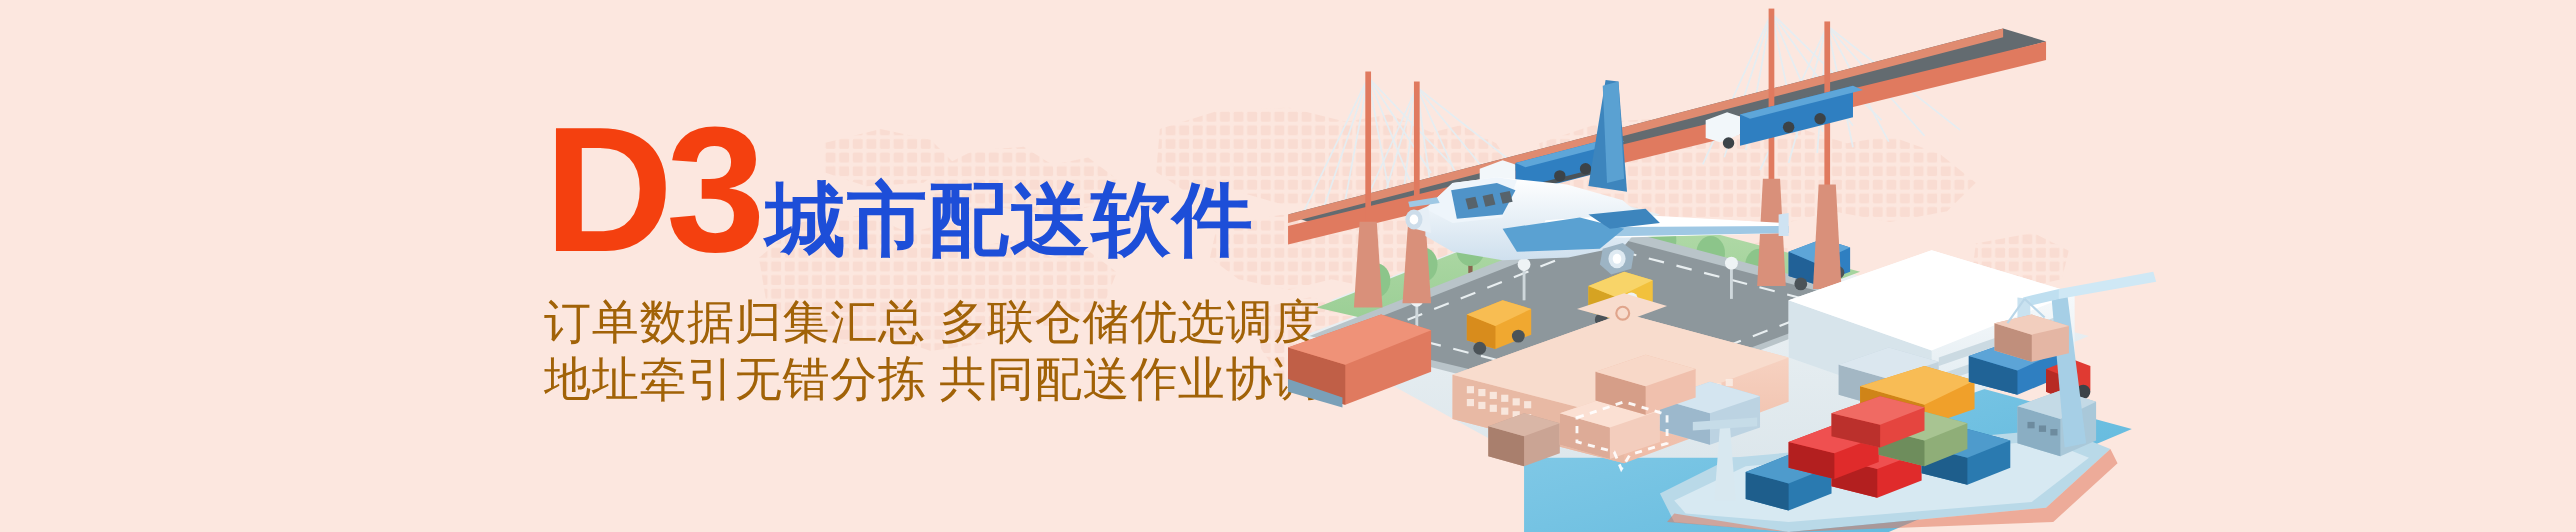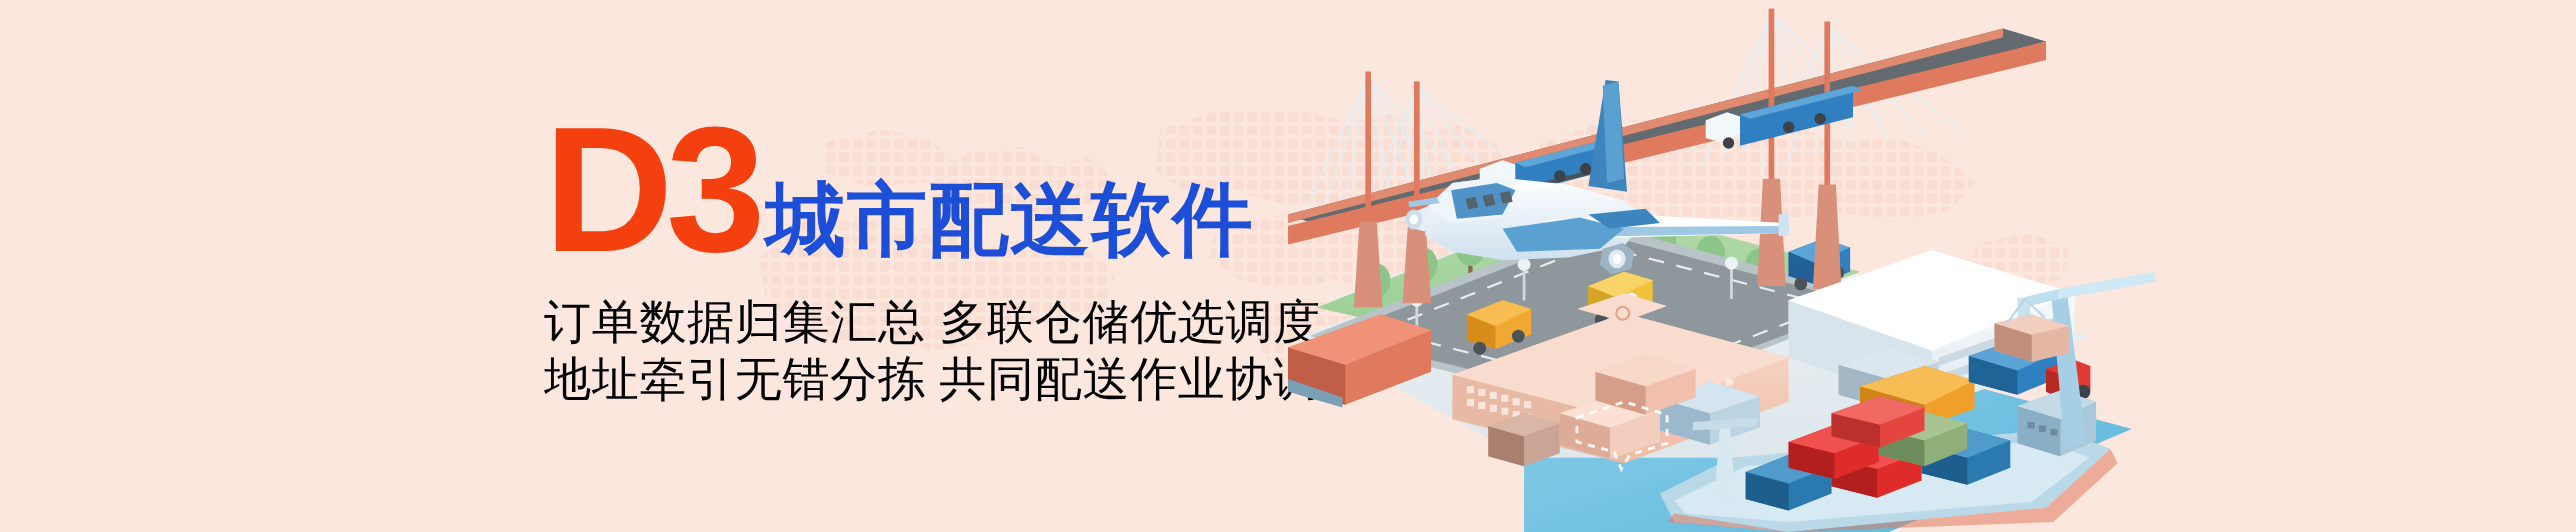--- a/index.html
+++ b/index.html
@@ -26,21 +26,21 @@
     letter-spacing:-7.2px;line-height:.78;
     font-family:"Liberation Sans","DejaVu Sans",sans-serif;
   }
   .title-cn{
     font-size:80px;font-weight:bold;color:#1d4ed8;
     letter-spacing:1.4px;margin-left:7.2px;padding-bottom:7.2px;
     font-family:"Liberation Sans","DejaVu Sans",sans-serif;
   }
   .subtitle{margin-top:33px;}
   .sub-line{
-    font-size:47px;color:#000000;letter-spacing:0.7px;
+    font-size:47px;color:#a16207;letter-spacing:0.7px;
     line-height:1.22;white-space:nowrap;
     font-family:"Liberation Sans","DejaVu Sans",sans-serif;
   }
   
   .illus{position:absolute;left:1288px;top:0;width:894px;height:532px;}
   .illus svg{width:100%;height:100%;display:block;}
 </style>
 </head>
 <body>
 

